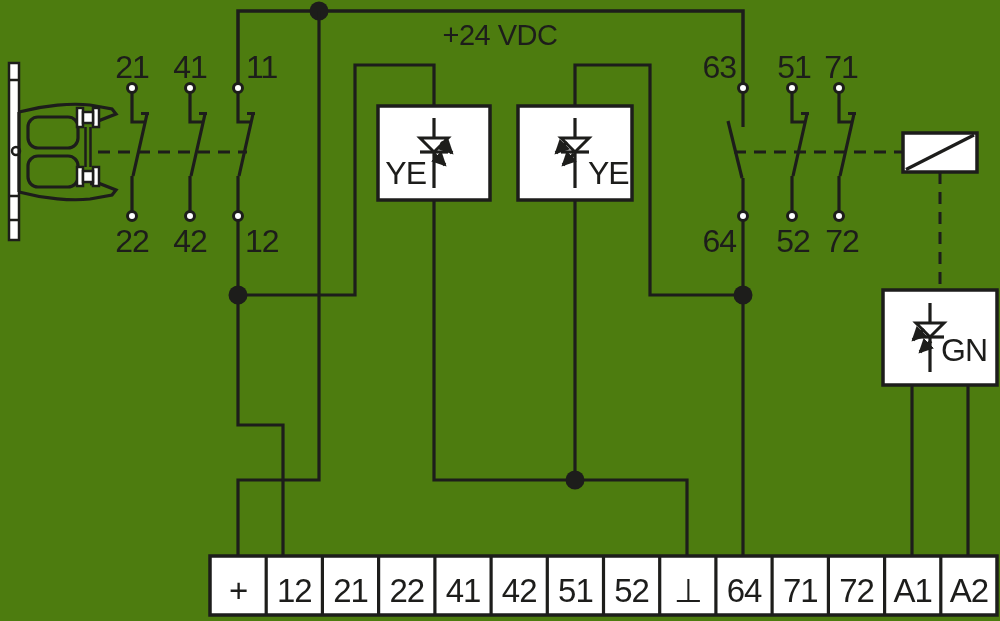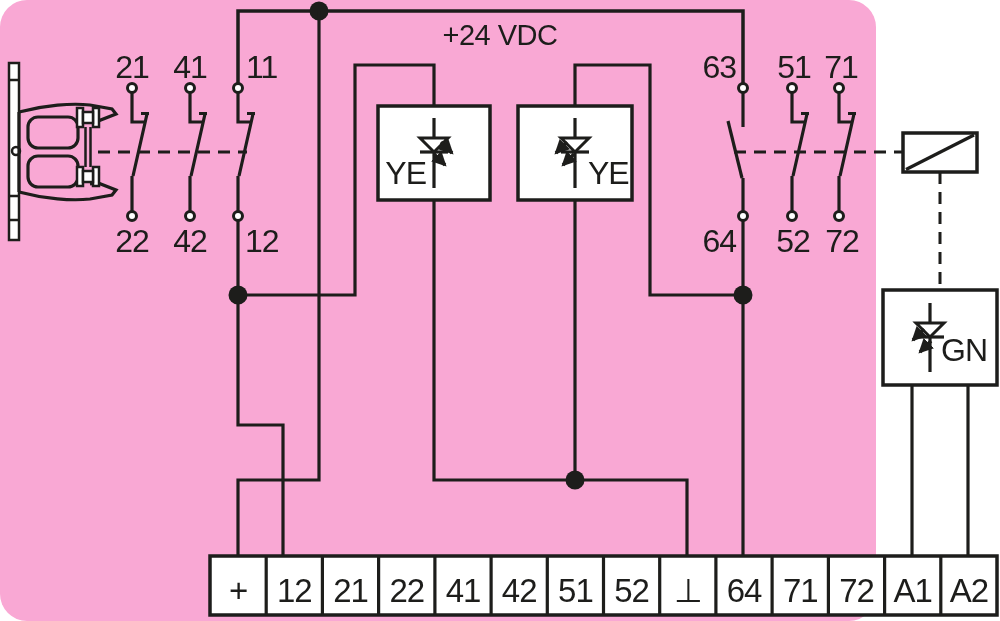--- a/index.html
+++ b/index.html
@@ -1,16 +1,16 @@
 <!DOCTYPE html>
 <html><head>
 <meta charset="utf-8">
 <style>
   html,body{margin:0;padding:0;background:#ffffff;}
-  .stage{width:876px;height:621px;background:#f9a8d4;position:relative;border-radius:27px;}
+  .stage{width:1000px;height:621px;background:#4d7c0f;position:relative;}
   svg{display:block;}
   .w{stroke:#1d1d1b;stroke-width:3.2;fill:none;}
   .w4{stroke:#1d1d1b;stroke-width:3.5;fill:none;}
   .thin{stroke:#1d1d1b;stroke-width:2.5;fill:none;}
   .boxf{stroke:#1d1d1b;stroke-width:3.5;fill:#ffffff;}
   .boxt{stroke:#1d1d1b;stroke-width:2.5;fill:#ffffff;}
   .tc{stroke:#1d1d1b;stroke-width:3;fill:#ffffff;}
   .dot{fill:#1d1d1b;stroke:none;}
   .dash{stroke:#1d1d1b;stroke-width:3;fill:none;stroke-dasharray:12 8;}
   .tri{stroke:#1d1d1b;stroke-width:3;fill:#ffffff;}

